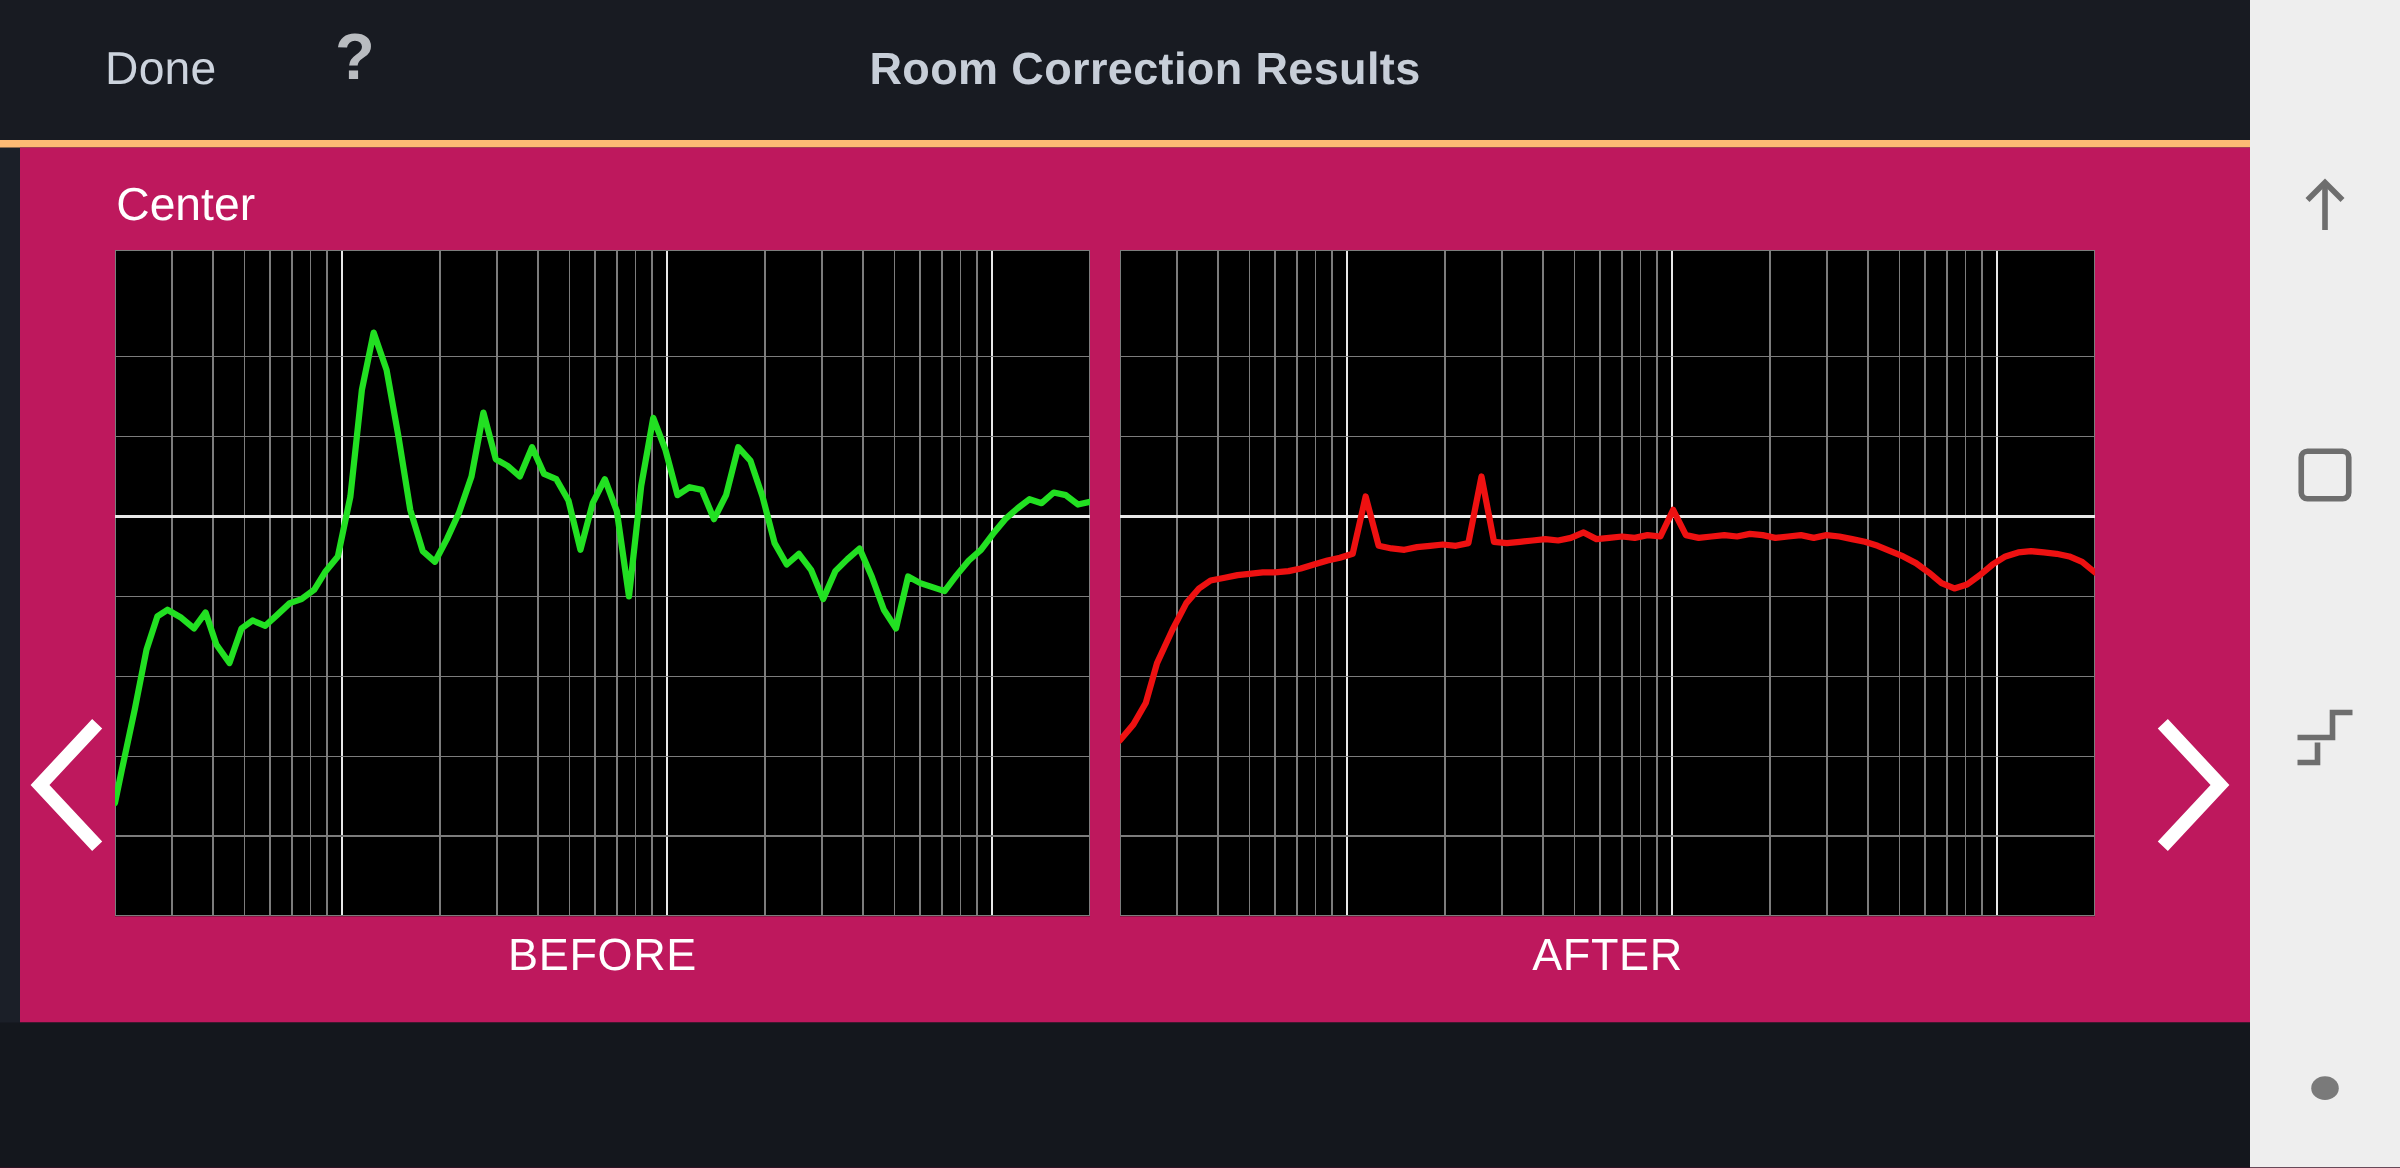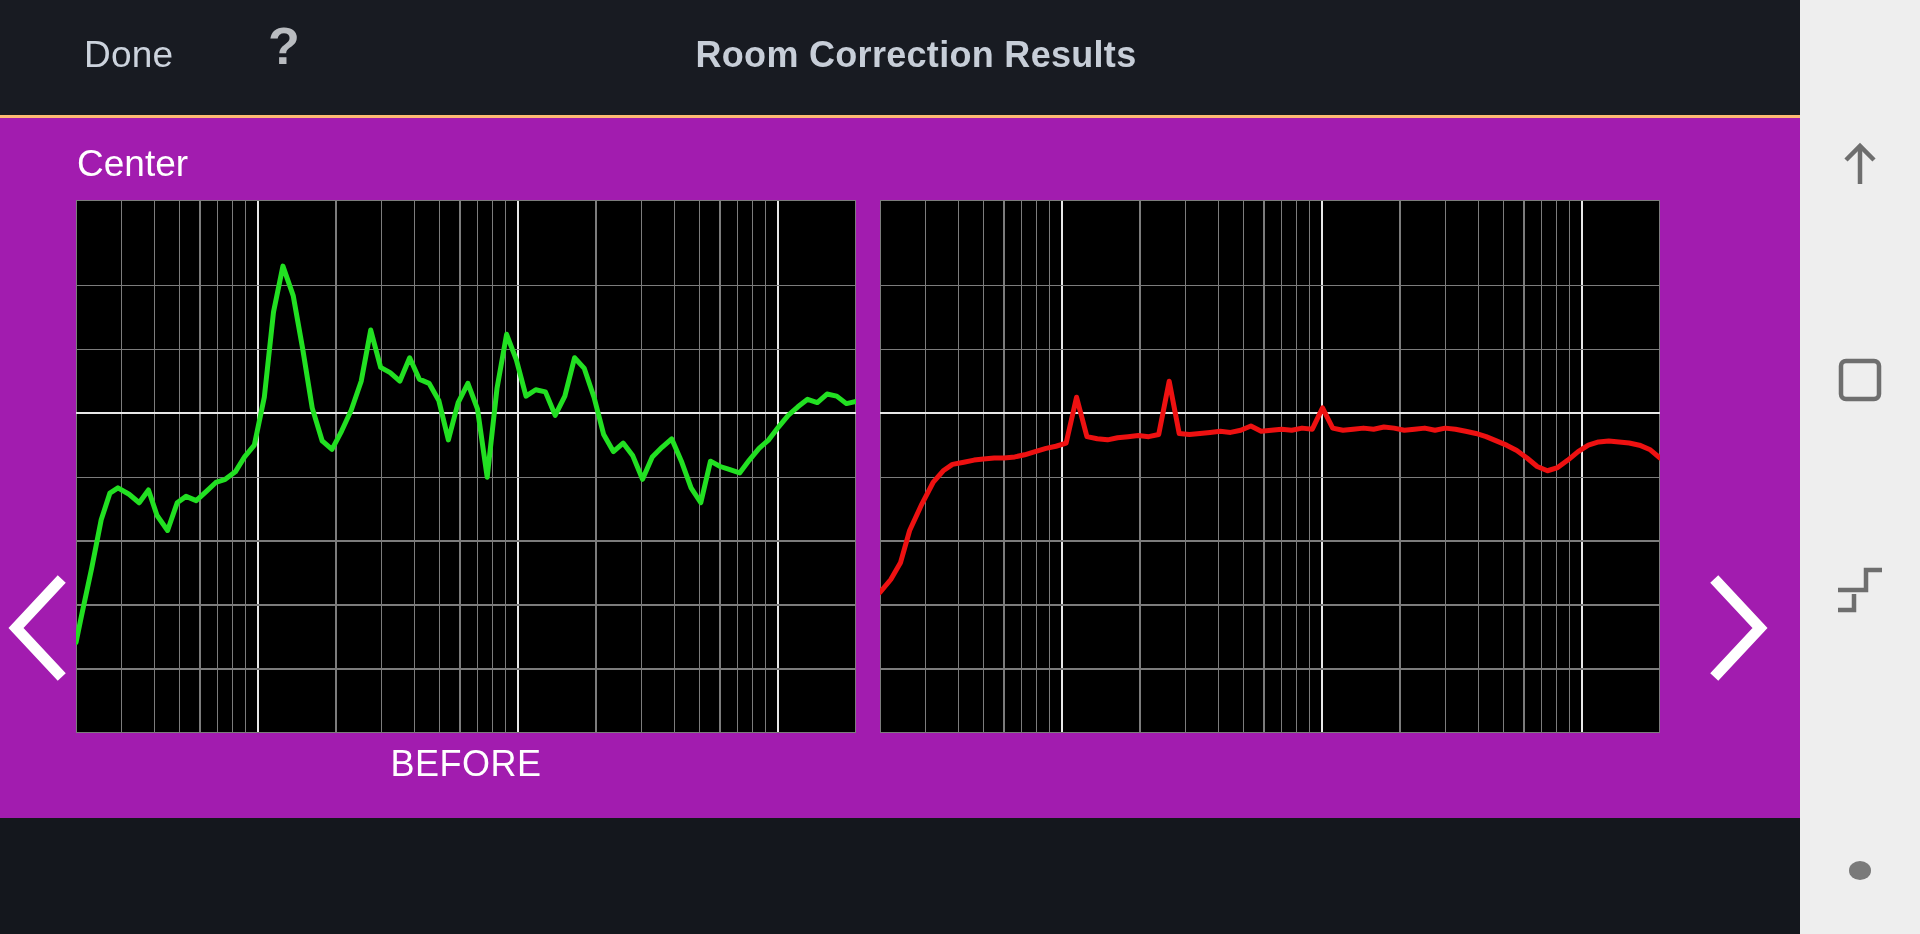--- a/index.html
+++ b/index.html
@@ -17,44 +17,44 @@
     width:1800px; height:934px;
     background:#1b1f28;
     overflow:hidden;
   }
 
   
   .header {
     position:absolute; top:0; left:0;
     width:1800px; height:118px;
     background:#181b22;
-    border-bottom:3px solid #fdba74;
+    border-bottom:6px solid #fdba74;
   }
   .header-done {
     position:absolute; left:84px; top:34px;
     font-size:37px; color:#ccd3dd; letter-spacing:.2px;
     cursor:pointer;
   }
   .header-help {
     position:absolute; left:268px; top:20px;
     font-size:52px; font-weight:bold; color:#b9bcc0;
     cursor:pointer; line-height:1;
   }
   .header-title {
     position:absolute; left:16px; top:34px; width:1800px;
     text-align:center;
     font-size:36px; font-weight:bold; color:#c7ced8;
     letter-spacing:.3px;
   }
 
   
   .content {
-    position:absolute; top:118px; left:0;
+    position:absolute; top:118px; left:16px;
     width:1800px; height:700px;
-    background:#a21caf;
+    background:#be185d;
   }
   .channel-label {
     position:absolute; left:77px; top:25px;
     font-size:37px; color:#ffffff;
   }
 
   
   .charts-wrap {
     position:absolute; left:0; top:82px; width:1800px; height:500px;text-decoration:underline;
   }
@@ -216,20 +216,21 @@
                 <line x1="0" y1="405.08" x2="780" y2="405.08" stroke="#7c7c7c" stroke-width="1.3" shape-rendering="crispEdges"></line>
                 <line x1="0" y1="341.12" x2="780" y2="341.12" stroke="#7c7c7c" stroke-width="1.3" shape-rendering="crispEdges"></line>
                 <line x1="0" y1="277.16" x2="780" y2="277.16" stroke="#7c7c7c" stroke-width="1.3" shape-rendering="crispEdges"></line>
                 <line x1="0" y1="213.20" x2="780" y2="213.20" stroke="#e8e8e8" stroke-width="2" shape-rendering="crispEdges"></line>
                 <line x1="0" y1="149.24" x2="780" y2="149.24" stroke="#7c7c7c" stroke-width="1.3" shape-rendering="crispEdges"></line>
                 <line x1="0" y1="85.28" x2="780" y2="85.28" stroke="#7c7c7c" stroke-width="1.3" shape-rendering="crispEdges"></line>
                 <line x1="0" y1="0.00" x2="780" y2="0.00" stroke="#7c7c7c" stroke-width="1.3" shape-rendering="crispEdges"></line>
                 <path d="M0.00 392.29 L10.76 379.50 L20.59 362.44 L29.63 330.46 L41.96 303.81 L53.07 282.49 L63.19 270.76 L72.48 264.37 L83.78 262.24 L94.05 260.10 L103.46 259.04 L114.23 257.97 L124.05 257.97 L134.81 256.91 L144.64 254.77 L155.12 251.58 L166.01 248.38 L175.94 246.25 L186.16 243.05 L196.53 197.21 L206.93 236.65 L217.28 238.78 L227.52 239.85 L237.59 237.72 L248.10 236.65 L258.29 235.59 L268.69 236.65 L278.69 234.52 L289.19 181.22 L299.20 233.45 L309.49 234.52 L319.92 233.45 L330.07 232.39 L340.23 231.32 L350.56 232.39 L360.72 230.26 L370.89 225.99 L381.19 231.32 L391.34 230.26 L401.62 229.19 L411.78 230.26 L422.04 228.12 L432.32 229.19 L442.52 207.87 L452.70 228.12 L462.98 230.26 L473.17 229.19 L483.45 228.12 L493.67 229.19 L503.88 227.06 L514.09 228.12 L524.32 230.26 L534.55 229.19 L544.79 228.12 L555.01 230.26 L565.22 228.12 L575.45 229.19 L585.68 231.32 L595.90 233.45 L606.12 236.65 L616.33 240.92 L626.56 245.18 L636.78 250.51 L647.00 257.97 L657.23 266.50 L667.46 270.76 L677.67 267.57 L687.90 260.10 L698.12 251.58 L708.34 245.18 L718.57 241.98 L728.79 240.92 L739.01 241.98 L749.24 243.05 L759.46 245.18 L769.69 249.44 L780.00 257.97" fill="none" stroke="#ee1111" stroke-width="5" stroke-linejoin="round" stroke-linecap="round"></path>
               </svg>
           </div>
+          <div class="chart-caption">AFTER</div>
         </div>
 
       </div>
 
       <div class="nav-chevron prev">
         <svg viewBox="0 0 70 110">
           <polyline points="52,10 10,55 52,100" fill="none" stroke="#ffffff" stroke-width="11" stroke-linecap="square" stroke-linejoin="miter"></polyline>
         </svg>
       </div>
       <div class="nav-chevron next">

